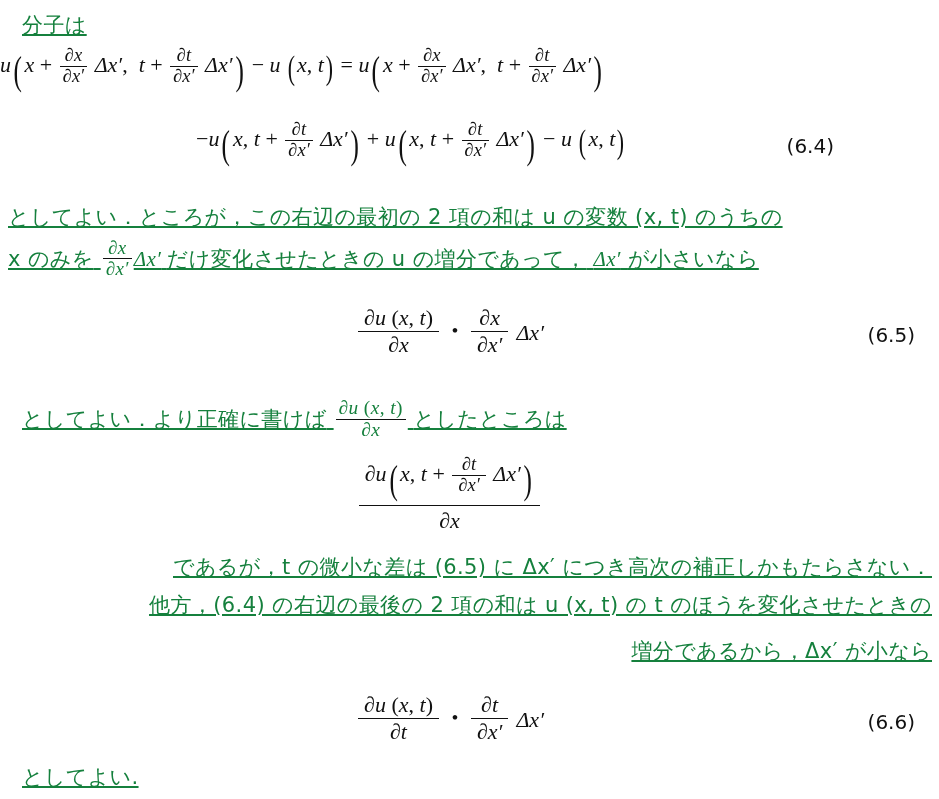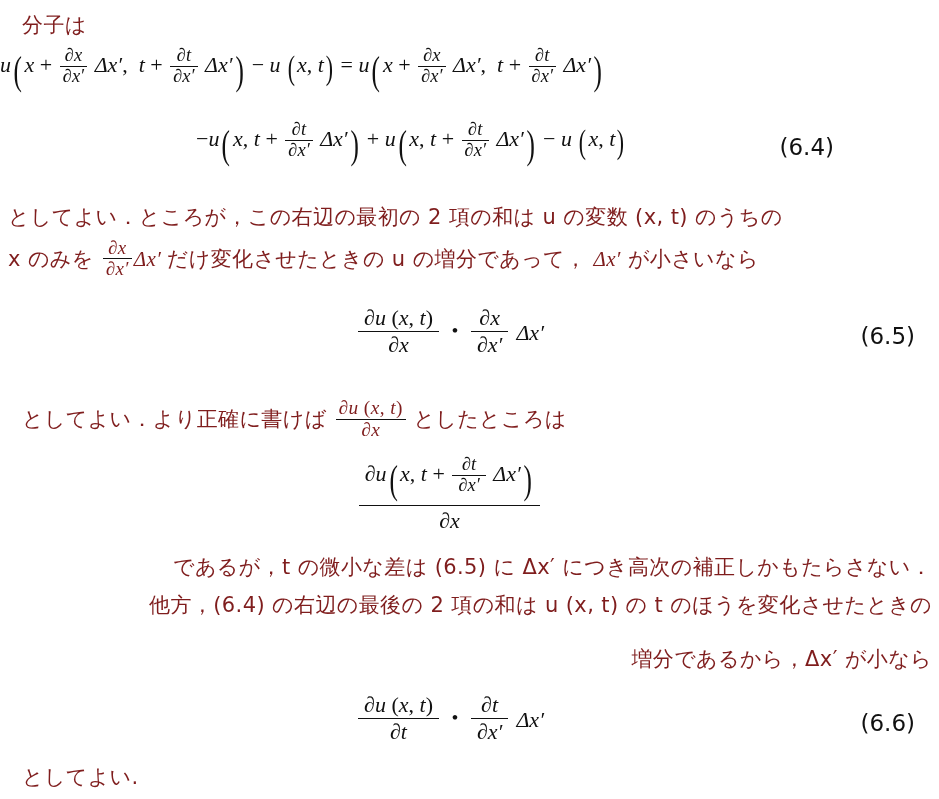--- a/index.html
+++ b/index.html
@@ -18,38 +18,39 @@
   .page {
     position: relative;
     width: 939px;
     height: 799px;
     padding: 0;
   }
   .para {
     font-family: "DejaVu Sans", sans-serif;
     font-size: 21px;
     line-height: 1.62;
-    color: #7f1d1d;
+    color: #15803d;
     letter-spacing: 0.4px;
     margin: 0;
+    text-decoration: underline;
   }
   .eqline {
     position: relative;
     width: 100%;
   }
   .eqbody {
     font-family: "Liberation Serif", serif;
     font-style: italic;
     font-size: 22px;
     color: #111;
   }
   .tagnum {
     font-family: "DejaVu Sans", sans-serif;
     font-style: normal;
-    font-size: 23px;
+    font-size: 20px;
     position: absolute;
     right: 24px;
   }
   
   .frac {
     display: inline-block;
     vertical-align: -0.52em;
     text-align: center;
     font-size: 0.84em;
     line-height: 1.08;
@@ -201,21 +202,21 @@
           <span class="delta">Δx′</span><span class="paren">)</span>
         </span>
         <span class="den" style="padding-top:2px;"><span class="up">∂</span><span class="var">x</span></span>
       </span>
     </div>
   </div>
 
   <div id="t-p3">
     <div class="para">であるが，t の微小な差は (6.5) に  Δx′ につき高次の補正しかもたらさない．</div>
     <div class="para" style="margin-top:4px;">他方，(6.4) の右辺の最後の 2 項の和は  u (x, t) の t のほうを変化させたときの</div>
-    <div class="para" style="margin-top:20px;">増分であるから，Δx′ が小なら</div>
+    <div class="para" style="margin-top:12px;">増分であるから，Δx′ が小なら</div>
   </div>
 
   <div id="eq66" class="eqline center">
     <div class="eqbody" style="display:inline-block; margin-left:-40px;">
       <span class="bigfrac"><span class="num"><span class="up">∂</span><span class="var">u</span> <span class="up">(</span><span class="var">x</span><span class="up">,</span> <span class="var">t</span><span class="up">)</span></span><span class="den"><span class="up">∂</span><span class="var">t</span></span></span>
       <span class="dot">•</span>
       <span class="bigfrac"><span class="num"><span class="up">∂</span><span class="var">t</span></span><span class="den"><span class="up">∂</span><span class="var">x′</span></span></span>
       <span class="delta">Δx′</span>
     </div>
     <span class="tagnum" style="top:18px;">(6.6)</span>

